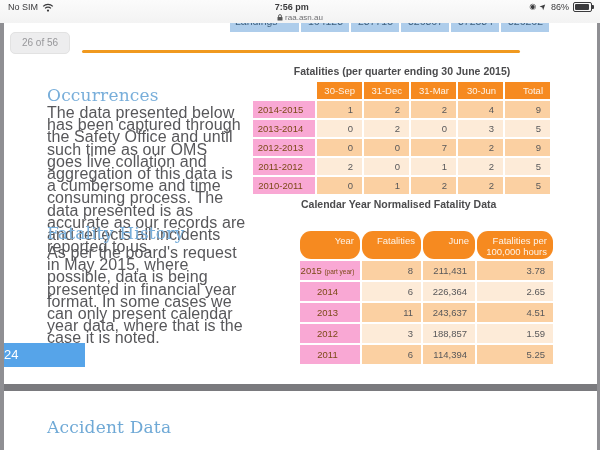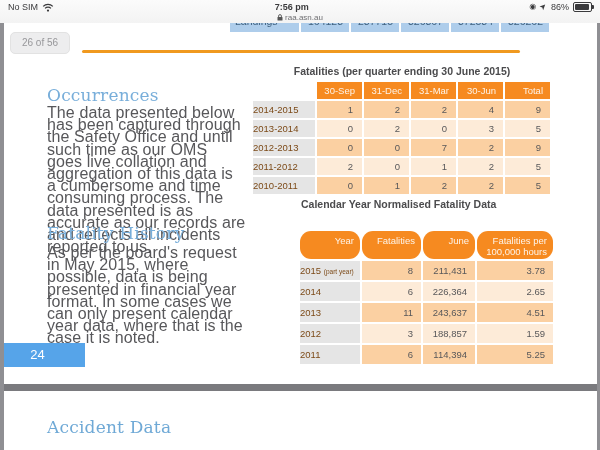--- a/index.html
+++ b/index.html
@@ -42,31 +42,31 @@
   .orange-rule{position:absolute;left:82px;top:50px;width:438px;height:3px;background:#f0991f;border-radius:2px;}
 
   
   .h-blue{position:absolute;font-family:"DejaVu Serif",serif;font-size:17px;color:#78aeda;letter-spacing:.2px;}
   .body-text{position:absolute;font-size:16px;line-height:12.2px;color:#57575a;letter-spacing:.1px;}
   #occ-head{left:47px;top:85px;}
   #occ-body{left:47px;top:107px;width:199px;}
   #fh-head{left:47px;top:223px;}
   #fh-body{left:47px;top:247px;width:201px;}
   .page-num{position:absolute;left:4px;top:343px;width:81px;height:24px;background:#56a4e9;
-            color:#fff;font-size:13px;text-align:center;line-height:24px;padding-right:14px;box-sizing:border-box;}
+            color:#fff;font-size:13px;text-align:left;line-height:24px;padding-right:14px;box-sizing:border-box;}
   #accident-head{left:47px;top:417px;color:#6fa9d6;}
 
   
   .tbl-title{position:absolute;font-size:10.5px;font-weight:bold;color:#4b4b4d;}
   #qt-title{left:253px;top:65px;width:298px;text-align:center;}
   #ct-title{left:301px;top:198px;}
 
   .grid-tbl{position:absolute;display:grid;gap:2px;font-size:9.5px;}
   .grid-tbl .hc{background:#f68a20;color:#fdf3e8;text-align:right;}
-  .grid-tbl .yc{background:#e5e5e5;color:#7c4a18;text-align:left;}
+  .grid-tbl .yc{background:#f9a8d4;color:#7c4a18;text-align:center;}
   .grid-tbl .vc{text-align:right;color:#58585a;}
   .row-a{background:#fbd0a2;}
   .row-b{background:#fdebd8;}
 
   #quarter-table{left:253px;top:82px;grid-template-columns:62px repeat(5,45px);grid-auto-rows:17px;}
   #quarter-table .hc,#quarter-table .yc,#quarter-table .vc{line-height:17px;}
   #quarter-table .hc{padding-right:7px;}
   #quarter-table .yc{padding-right:7px;}
   #quarter-table .vc{padding-right:9px;}
   #quarter-table .blank{background:transparent;}

